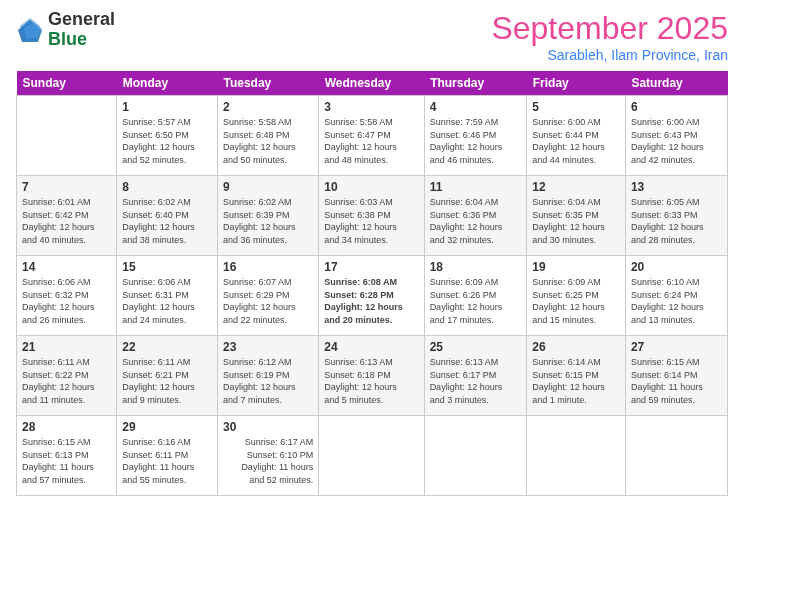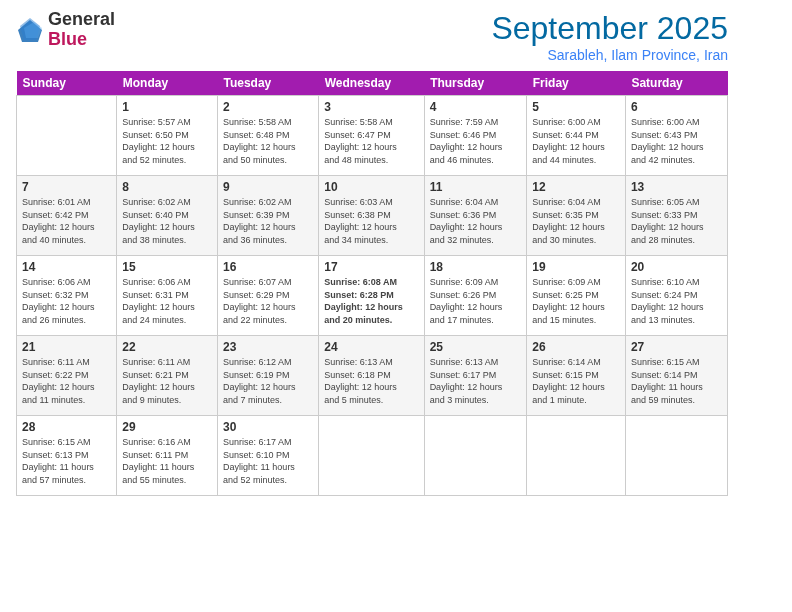--- a/index.html
+++ b/index.html
@@ -25,32 +25,32 @@
       display: flex;
       align-items: center;
       gap: 4px;
     }
     .logo-text {
       font-size: 18px;
       font-weight: bold;
       line-height: 1.1;
     }
     .logo-general { color: #333; }
-    .logo-blue { color: #be185d; }
+    .logo-blue { color: #15803d; }
     .logo-icon {
       width: 28px;
       height: 28px;
     }
     .title-block {
       text-align: right;
     }
     .month-title {
       font-size: 32px;
       font-weight: normal;
-      color: #0369a1;
+      color: #ec4899;
     }
     .subtitle {
       font-size: 14px;
       color: #3b82f6;
     }
     table {
       width: 100%;
       border-collapse: collapse;
       font-size: 10px;
     }
@@ -333,21 +333,21 @@
           </td>
           <td>
             <div class="day-num">29</div>
             <div class="day-info" style="white-space: pre-line;">Sunrise: 6:16 AM
 Sunset: 6:11 PM
 Daylight: 11 hours
 and 55 minutes.</div>
           </td>
           <td>
             <div class="day-num">30</div>
-            <div class="day-info" style="white-space: pre-line;">Sunrise: 6:17 AM
+            <div class="day-info" style="white-space: pre-line; text-align: right;">Sunrise: 6:17 AM
 Sunset: 6:10 PM
 Daylight: 11 hours
 and 52 minutes.</div>
           </td>
           <td class="empty-cell"></td>
           <td class="empty-cell"></td>
           <td class="empty-cell"></td>
           <td class="empty-cell"></td>
         </tr>
       </tbody>

